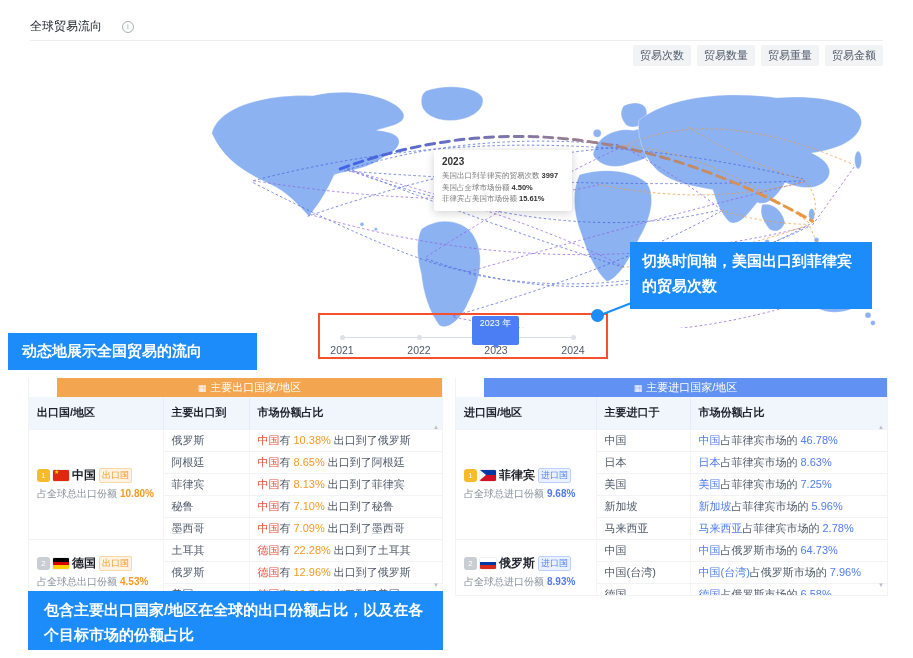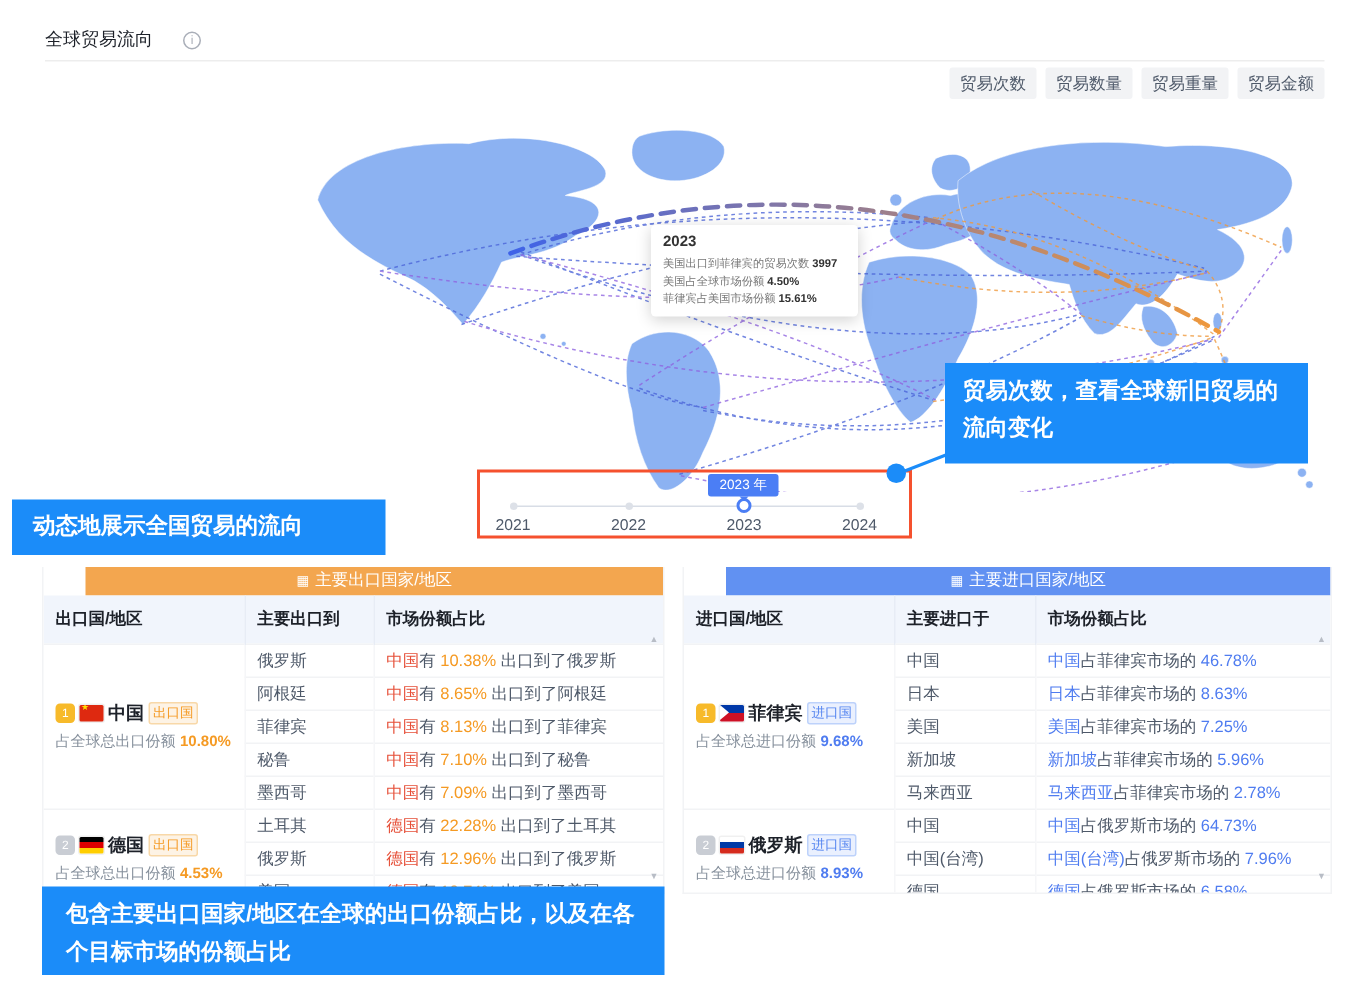--- a/index.html
+++ b/index.html
@@ -24,21 +24,21 @@
   .mt-year { font-size:10px; font-weight:bold; color:#333; margin-bottom:3px; }
   .mt-line { font-size:7.5px; color:#777; line-height:1.55; white-space:nowrap; }
   .mt-line b { color:#333; margin-left:2px; }
 
   
   .red-box { position:absolute; left:318px; top:313px; width:290px; height:46px; border:2px solid #f5512e; z-index:4; }
   .tl-track { position:absolute; left:342px; top:337px; width:231px; height:1px; background:#d8dde6; z-index:5; }
   .tl-dot { position:absolute; width:5px; height:5px; border-radius:50%; background:#dde1e8; top:335px; z-index:5; }
   .tl-handle { position:absolute; left:491px; top:332px; width:10px; height:10px; border-radius:50%;
     background:#fff; border:2px solid #4b7ef5; z-index:6; cursor:pointer; }
-  .tl-badge { position:absolute; left:472px; top:316px; width:47px; height:15px; background:#4b7ef5; color:#fff;
+  .tl-badge { position:absolute; left:472px; top:316px; width:47px; height:29px; background:#4b7ef5; color:#fff;
     border-radius:2px; font-size:9px; text-align:center; line-height:15px; z-index:6; }
   .tl-badge::after { content:""; position:absolute; left:50%; bottom:-3px; margin-left:-3px;
     border-left:3px solid transparent; border-right:3px solid transparent; border-top:3px solid #4b7ef5; }
   .tl-year { position:absolute; top:344px; width:40px; text-align:center; font-size:10.5px; color:#4e5969; z-index:5; }
 
   
   .callout { position:absolute; background:#1b8cf9; color:#fff; font-weight:bold; font-size:15px;
     line-height:1.65; z-index:8; }
   .co-flow { left:8px; top:317px; width:249px; height:37px; display:flex; align-items:center; padding:0 14px;margin-top:16px; }
   .co-timeline { left:630px; top:242px; width:242px; height:67px; padding:7px 12px; }
@@ -191,21 +191,21 @@
   <div class="tl-year" style="left:322px">2021</div>
   <div class="tl-year" style="left:399px">2022</div>
   <div class="tl-year" style="left:476px">2023</div>
   <div class="tl-year" style="left:553px">2024</div>
   <div class="blue-dot"></div>
   <svg class="connector" width="44" height="26">
     <line x1="4" y1="20" x2="40" y2="6" stroke="#1b8cf9" stroke-width="2"></line>
   </svg>
 
   <div class="callout co-flow">动态地展示全国贸易的流向</div>
-  <div class="callout co-timeline">贸易次数，查看全球新旧贸易的流向变化</div>
+  <div class="callout co-timeline">切换时间轴，美国出口到菲律宾的贸易次数</div>
   <div class="callout co-export">包含主要出口国家/地区在全球的出口份额占比，以及在各个目标市场的份额占比</div>
 
   <div class="panel left">
     <div class="panel-head orange"><span class="head-icon"></span><span>主要出口国家/地区</span></div>
     <table class="dtable">
       <colgroup>
           <col class="c1">
           <col class="c2">
           <col>
         </colgroup>

